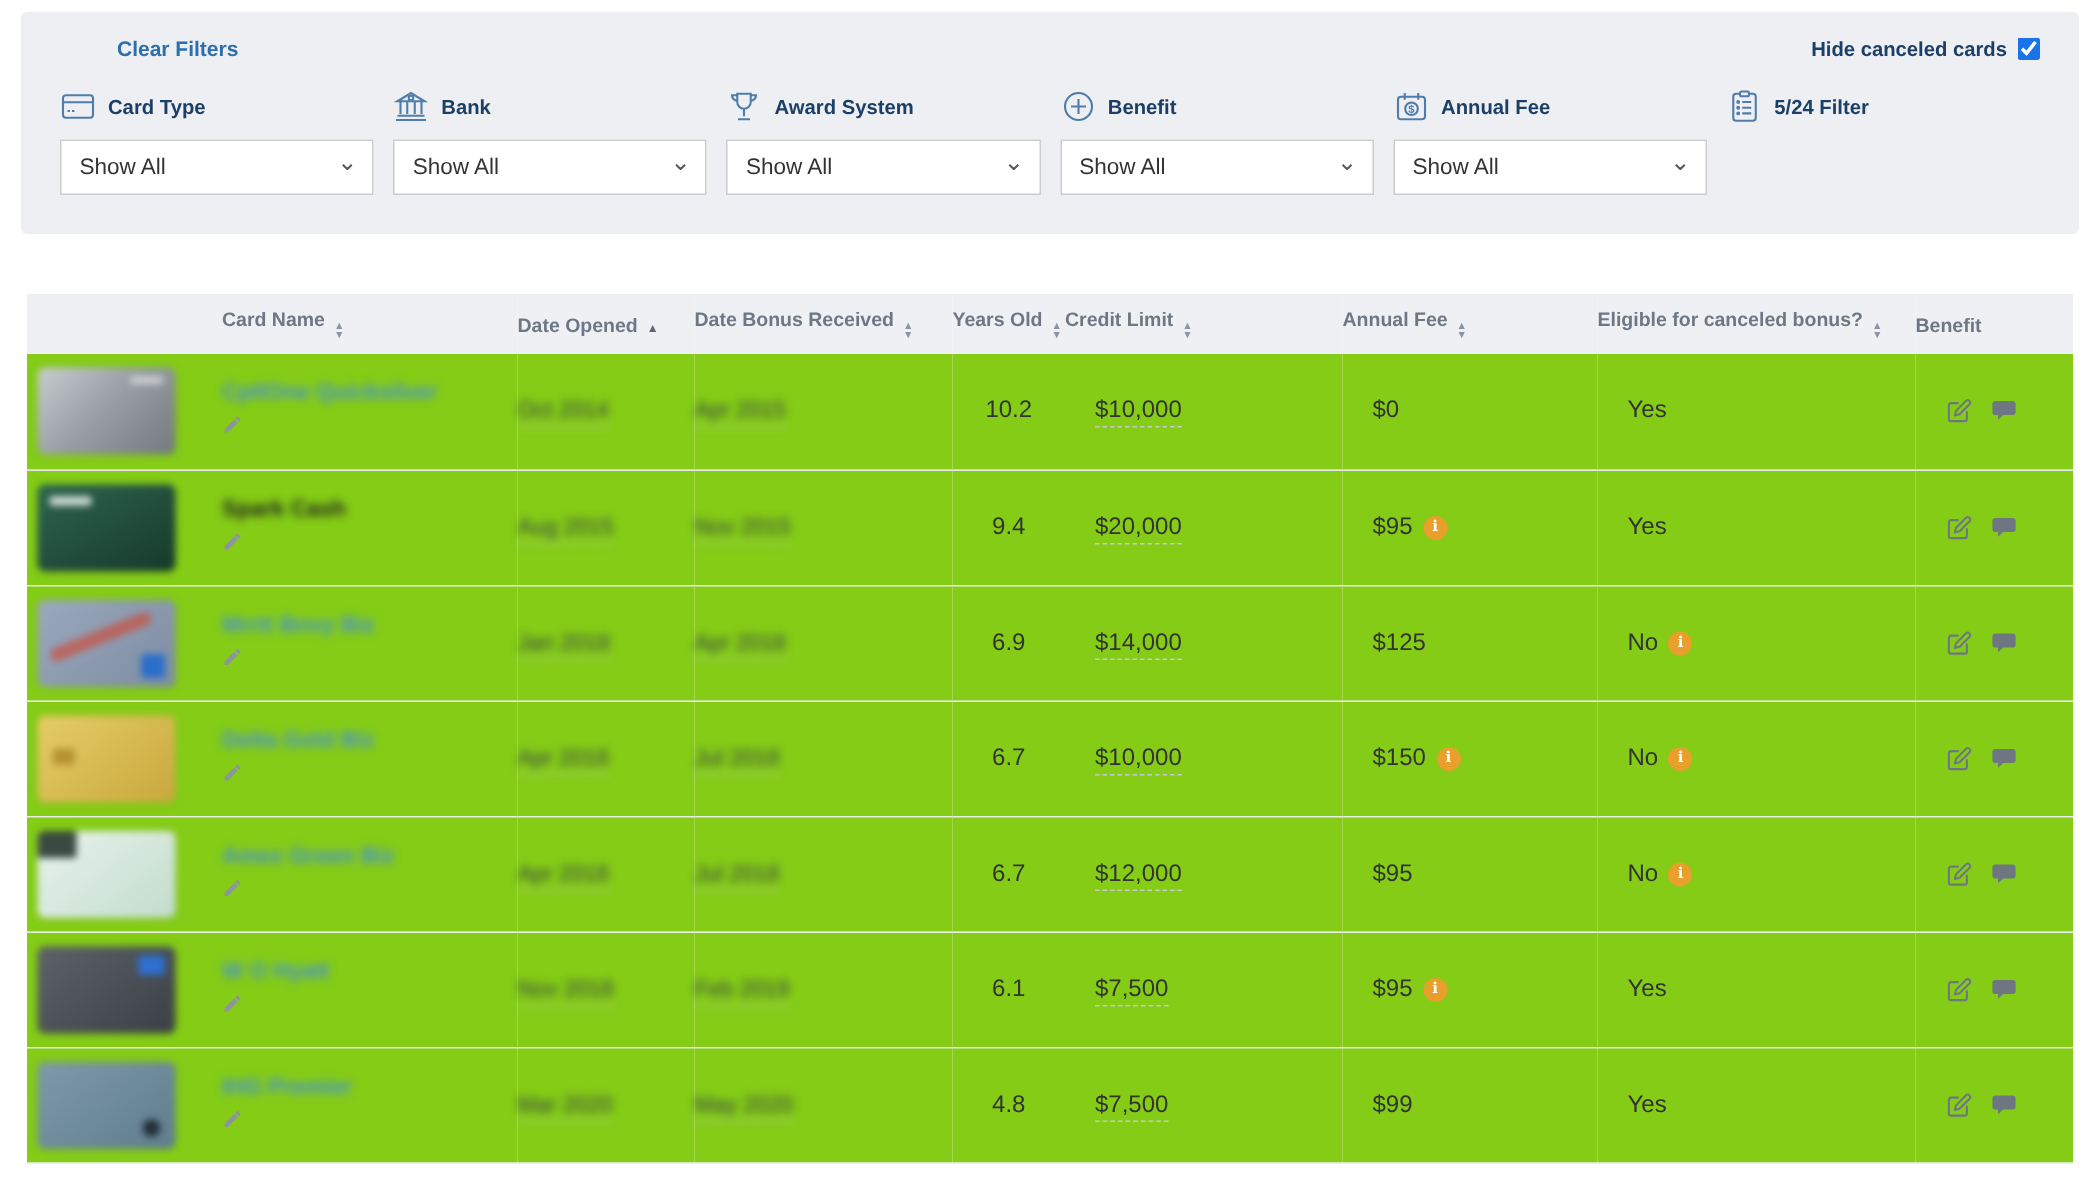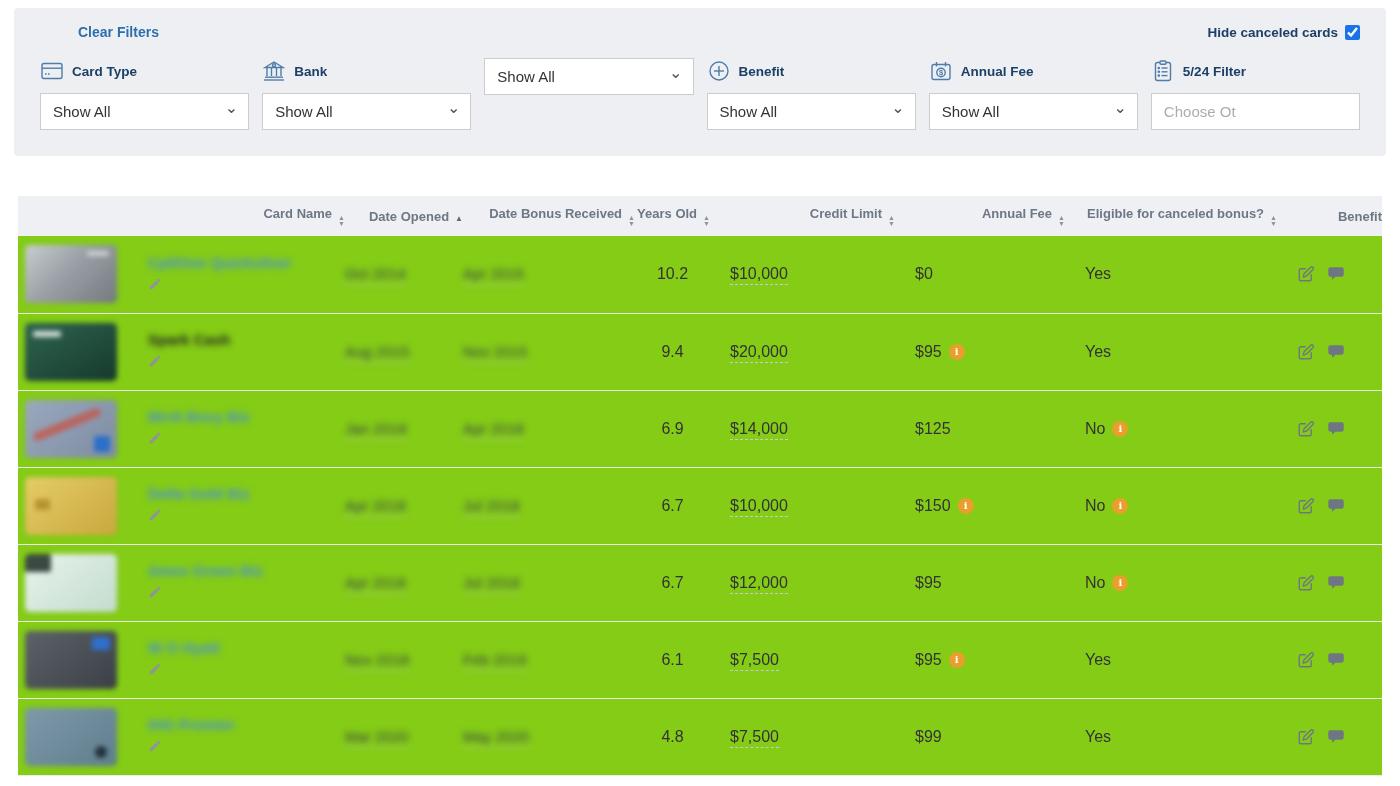--- a/index.html
+++ b/index.html
@@ -31,21 +31,21 @@
     font-size: 16px; color: #555; pointer-events: none; }
   .filter-group select, .filter-group input[type=text] {
     width: 100%; height: 37px; border: 1px solid #ccc; border-radius: 0;
     background: #fff; font-size: 15px; color: #333; padding: 0 12px;
     appearance: none; -webkit-appearance: none; font-family: "Liberation Sans", sans-serif; }
   .filter-group input[type=text]::placeholder { color: #a9adb3; }
 
   
   .table-wrap { margin: 40px 18px 0 18px; }
   table { width: 1364px; border-collapse: collapse; table-layout: fixed; }
-  thead th { background: #eef0f3; height: 40px; text-align: right; vertical-align: middle;
+  thead th { background: #eef0f3; height: 40px; text-align: left; vertical-align: middle;
     color: #6E7786; font-size: 13px; font-weight: bold; cursor: pointer; }
   th .sort-both { display: inline-flex; flex-direction: column; margin-left: 6px;
     vertical-align: -2px; }
   th .sort-both i { font-style: normal; font-size: 7px; line-height: 6px; color: #8b94a3; }
   th .sort-asc { margin-left: 6px; font-size: 8px; color: #5f6775; }
   tbody tr { border-bottom: 1px solid #ebebeb; height: 77px; background: #84cc16; }
   tbody td { vertical-align: middle; font-size: 16px; color: #333; }
 
   .td-art { padding-left: 7px; }
   .card-art { position: relative; width: 92px; height: 58px; border-radius: 5px;
@@ -173,20 +173,26 @@
     <div class="filter-group">
       <div class="filter-label">
         <svg viewBox="0 0 24 24">
             <use href="#sym-bank"></use>
           </svg>
         <span>Bank</span>
       </div>
       <div class="select-wrap"><select><option>Show All</option></select></div>
     </div>
     <div class="filter-group">
+      <div class="filter-label">
+        <svg viewBox="0 0 24 24">
+            <use href="#sym-trophy"></use>
+          </svg>
+        <span>Award System</span>
+      </div>
       <div class="select-wrap"><select><option>Show All</option></select></div>
     </div>
     <div class="filter-group">
       <div class="filter-label">
         <svg viewBox="0 0 24 24">
             <use href="#sym-plus-circle"></use>
           </svg>
         <span>Benefit</span>
       </div>
       <div class="select-wrap"><select><option>Show All</option></select></div>
@@ -200,21 +206,20 @@
       </div>
       <div class="select-wrap"><select><option>Show All</option></select></div>
     </div>
     <div class="filter-group">
       <div class="filter-label">
         <svg viewBox="0 0 24 24">
             <use href="#sym-clipboard-list"></use>
           </svg>
         <span>5/24 Filter</span>
       </div>
-      <input type="text" placeholder="Choose Ot" style="">
     </div>
   </div>
 </div>
 
 <div class="table-wrap">
   <table>
     <colgroup>
       <col style="width:130px">
         <col style="width:197px">
         <col style="width:118px">

